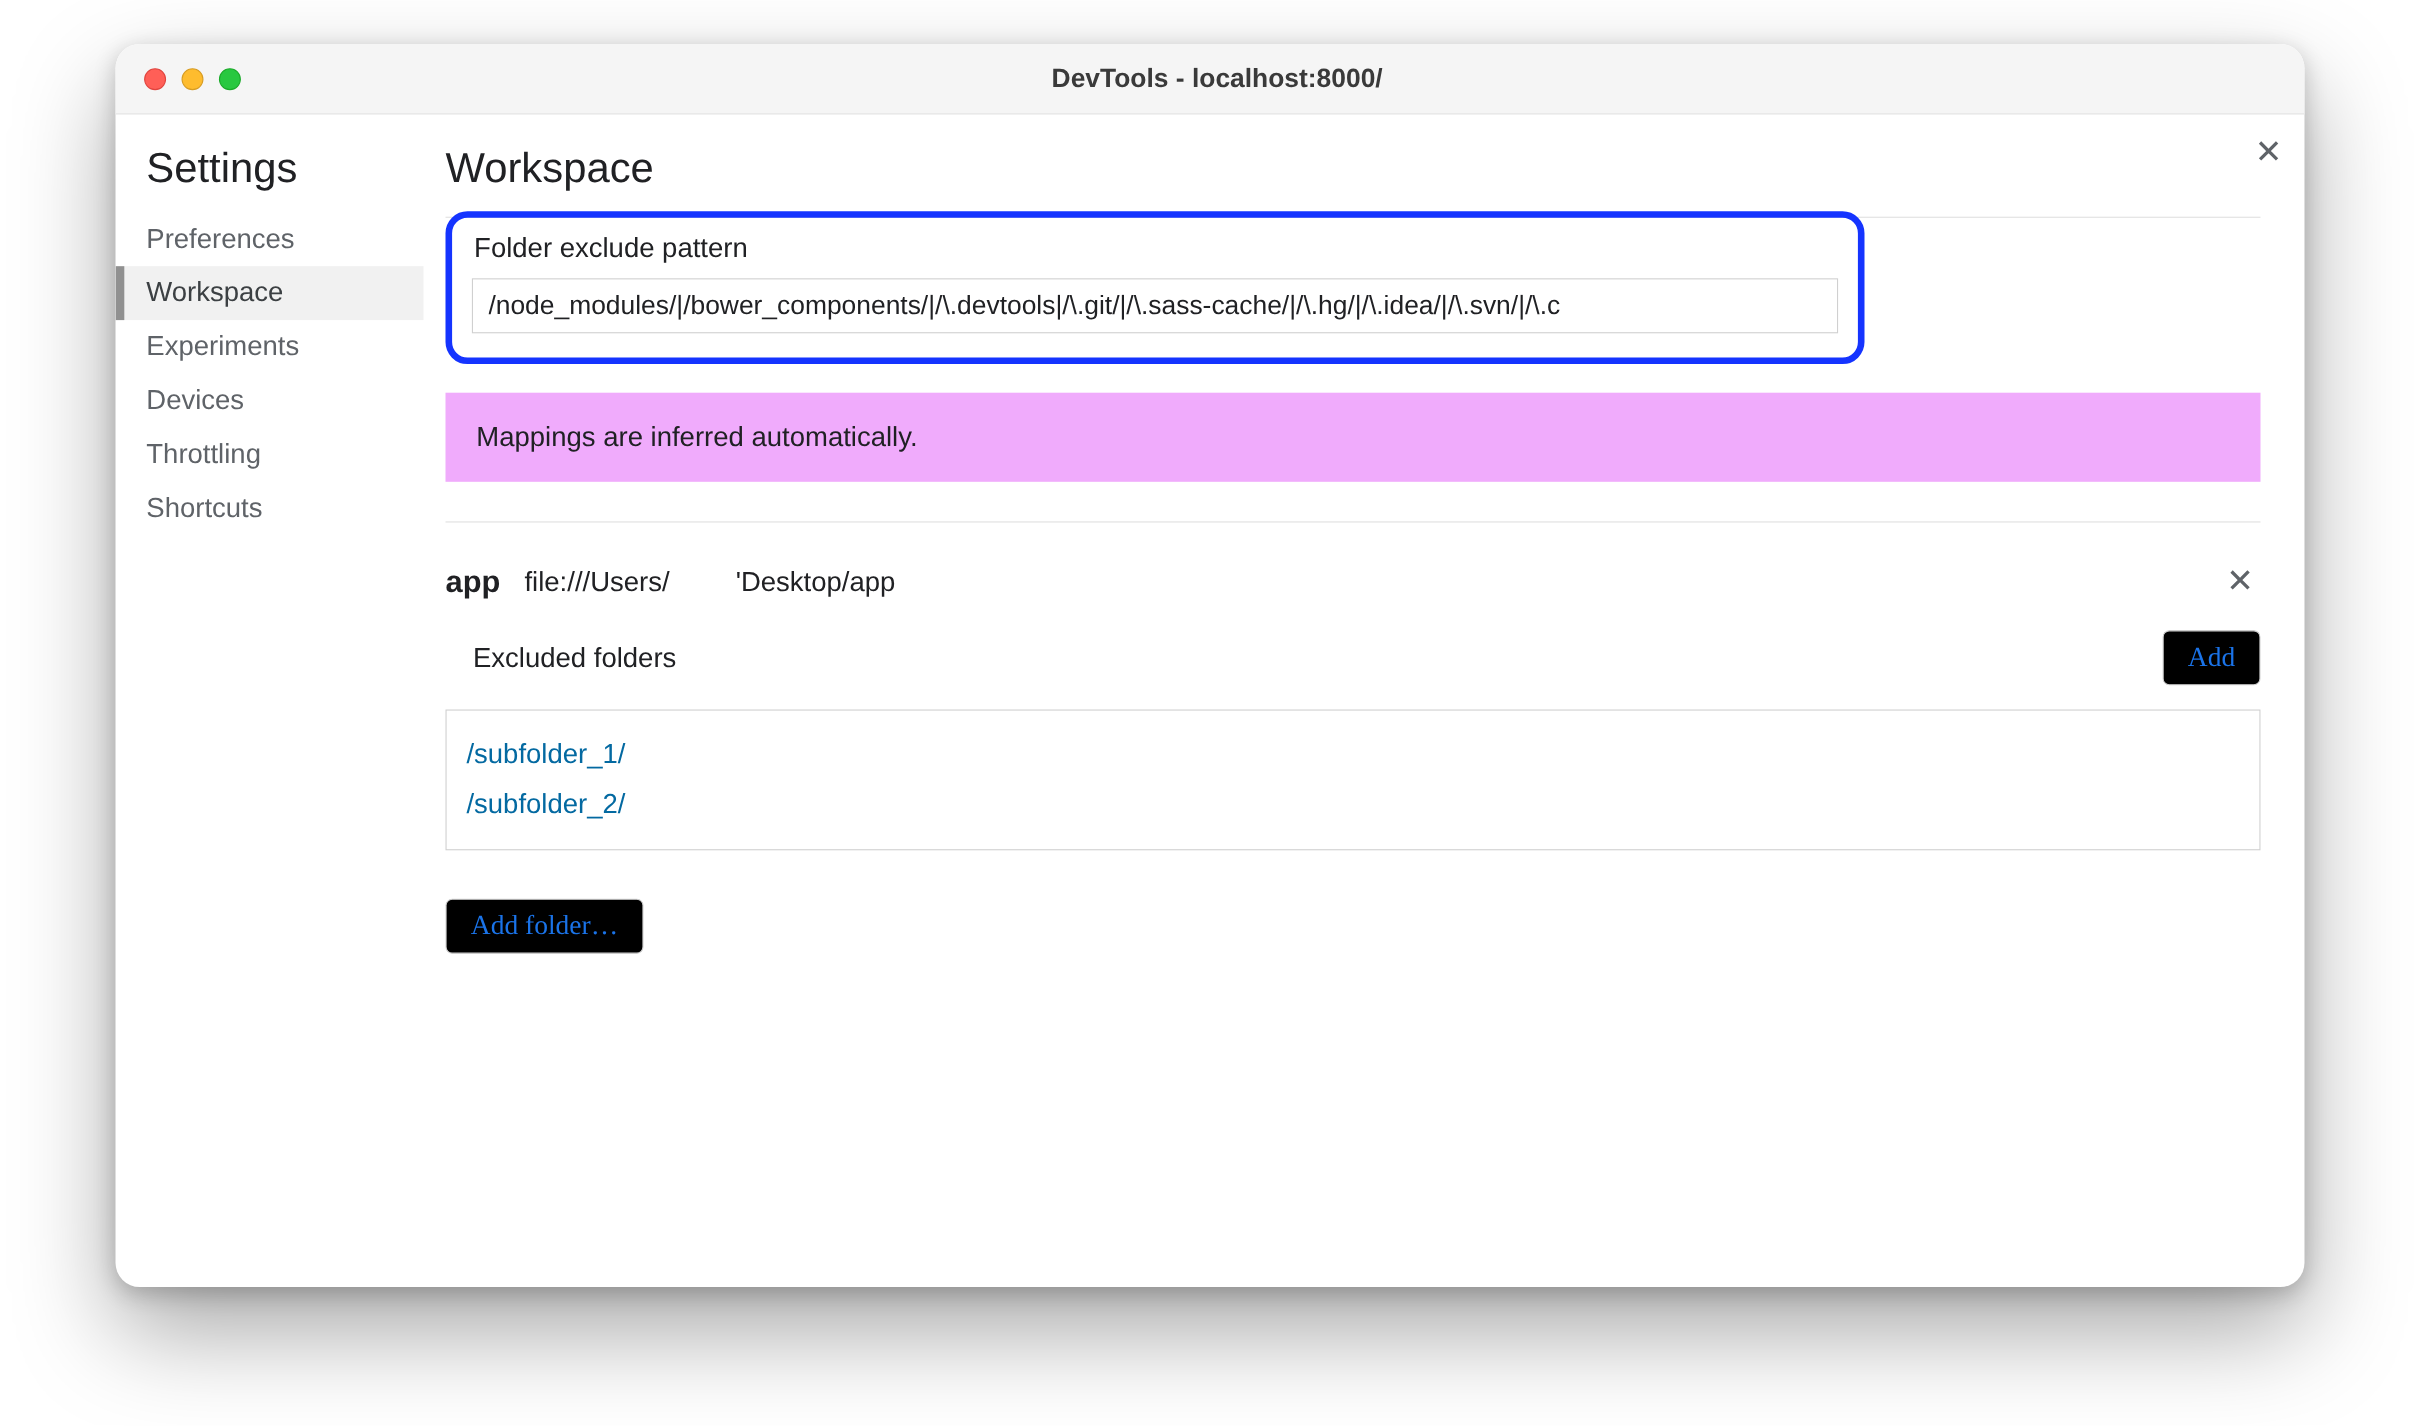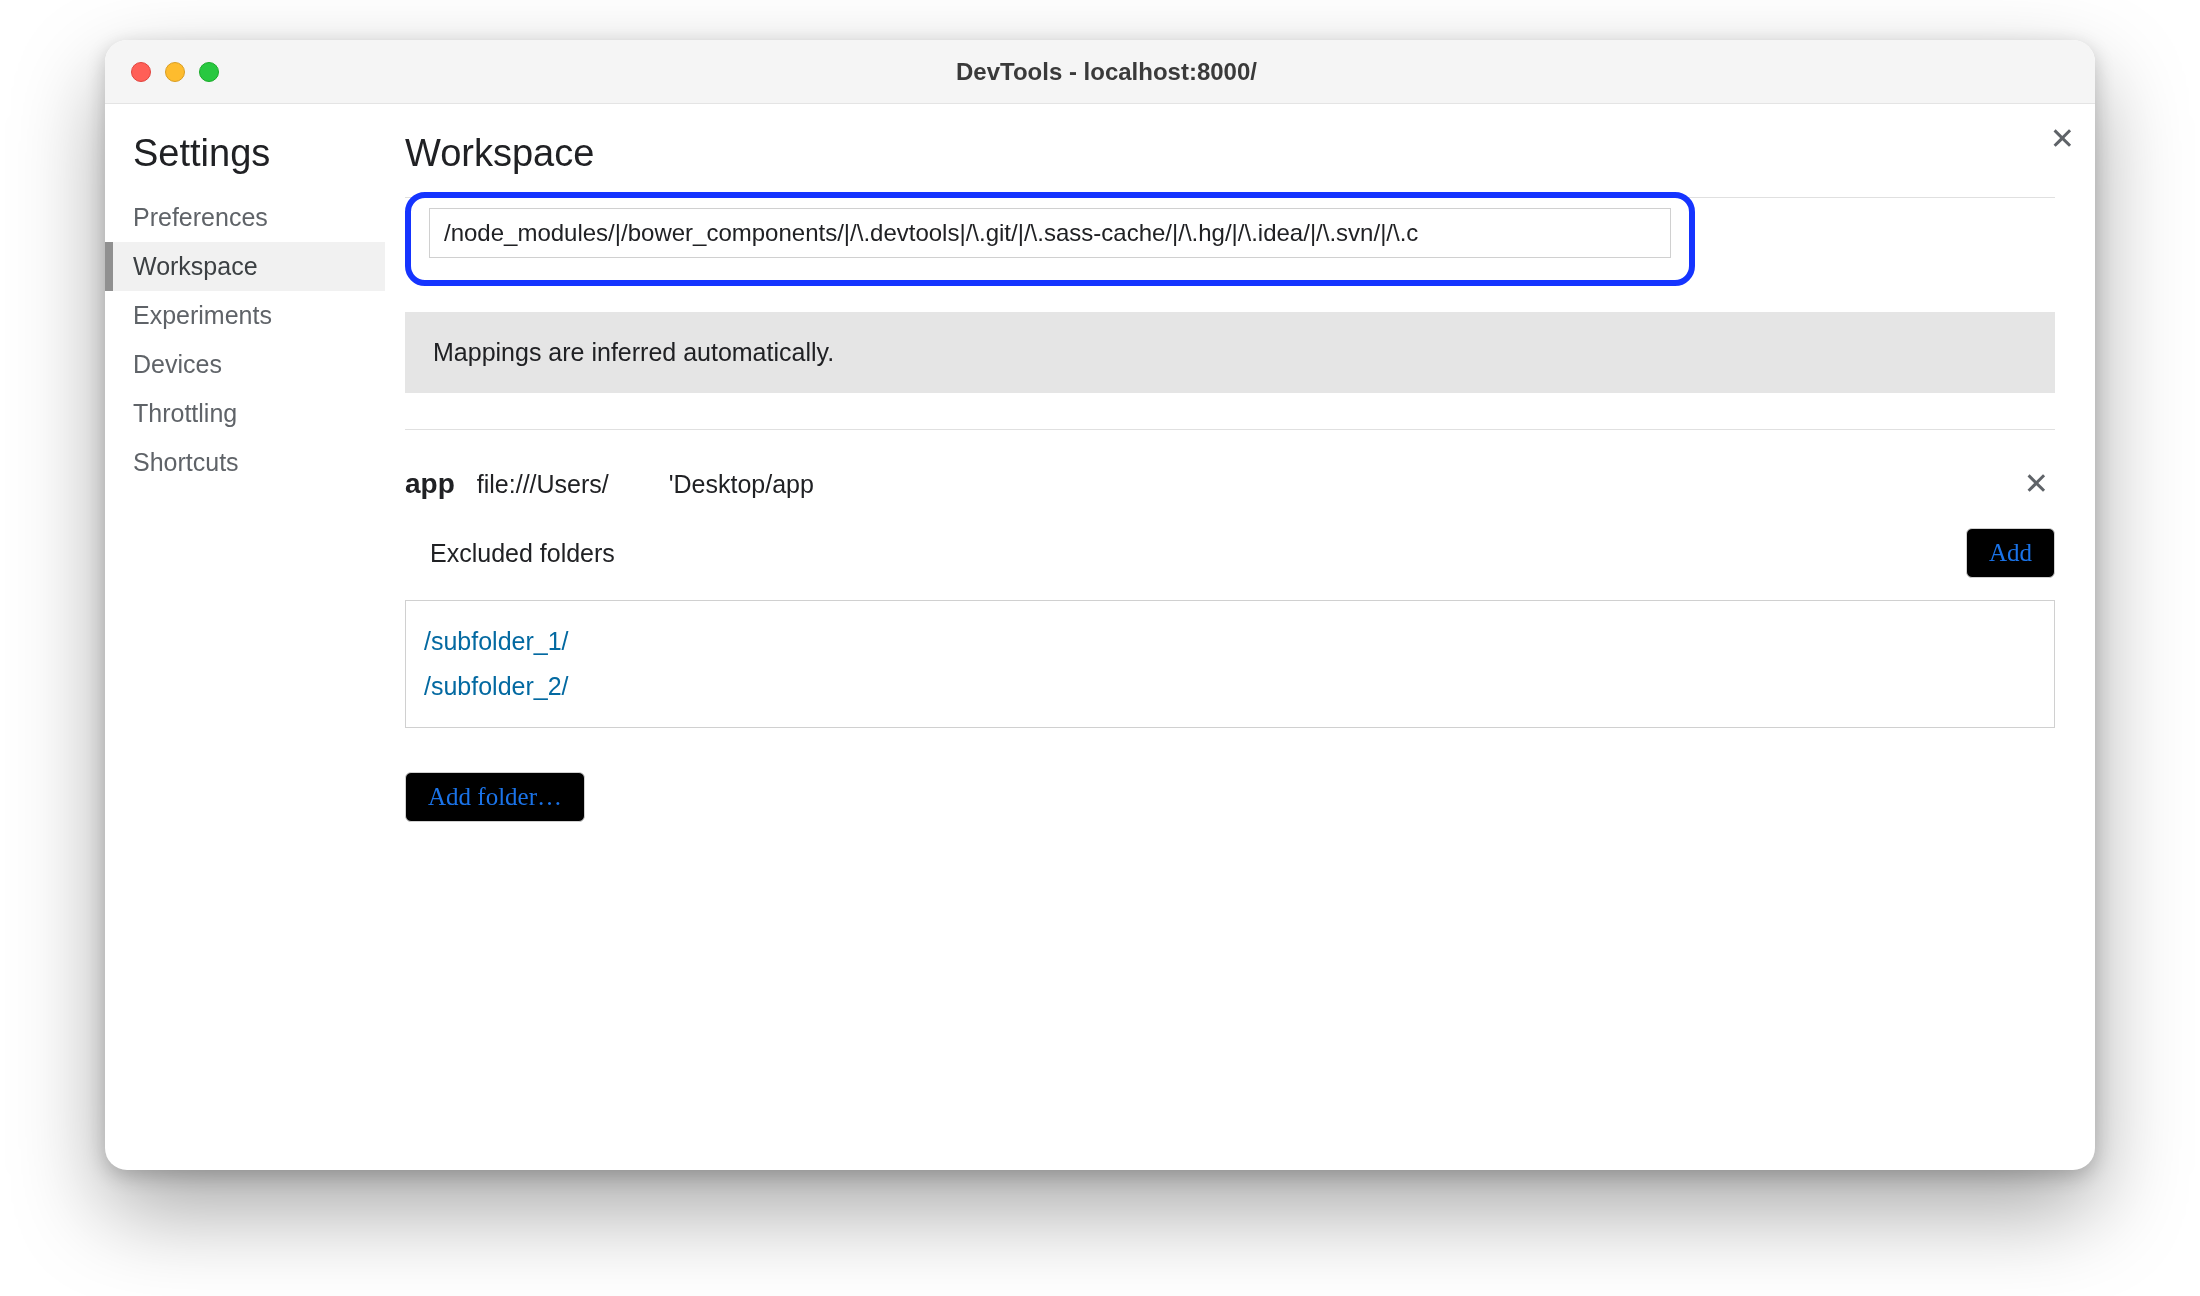--- a/index.html
+++ b/index.html
@@ -125,21 +125,21 @@
     border: 1px solid #d0d0d0;
     background: #fff;
     font-size: 24px;
     color: #202124;
     padding: 0 14px;
     font-family: inherit;
     white-space: nowrap;
     overflow: hidden;
   }
   .info-banner {
-    background: #e5e5e5;
+    background: #f0abfc;
     color: #202124;
     font-size: 25px;
     padding: 26px 28px;
     margin-top: 26px;
   }
   .section-divider {
     border: none;
     border-top: 1px solid #e0e0e0;
     margin: 36px 0 0 0;
   }
@@ -228,20 +228,21 @@
         <div class="nav-item">Throttling</div>
         <div class="nav-item">Shortcuts</div>
       </nav>
 
       <main class="main">
         <span class="close-x">✕</span>
 
         <h2>Workspace</h2>
 
         <div class="highlight-box">
+          <div class="field-label">Folder exclude pattern</div>
           <input class="text-input" type="text" value="/node_modules/|/bower_components/|/\.devtools|/\.git/|/\.sass-cache/|/\.hg/|/\.idea/|/\.svn/|/\.c" style="">
         </div>
 
         <div class="info-banner">Mappings are inferred automatically.</div>
 
         <hr class="section-divider">
 
         <div class="folder-header">
           <span class="folder-name">app</span>
           <span class="folder-url">

